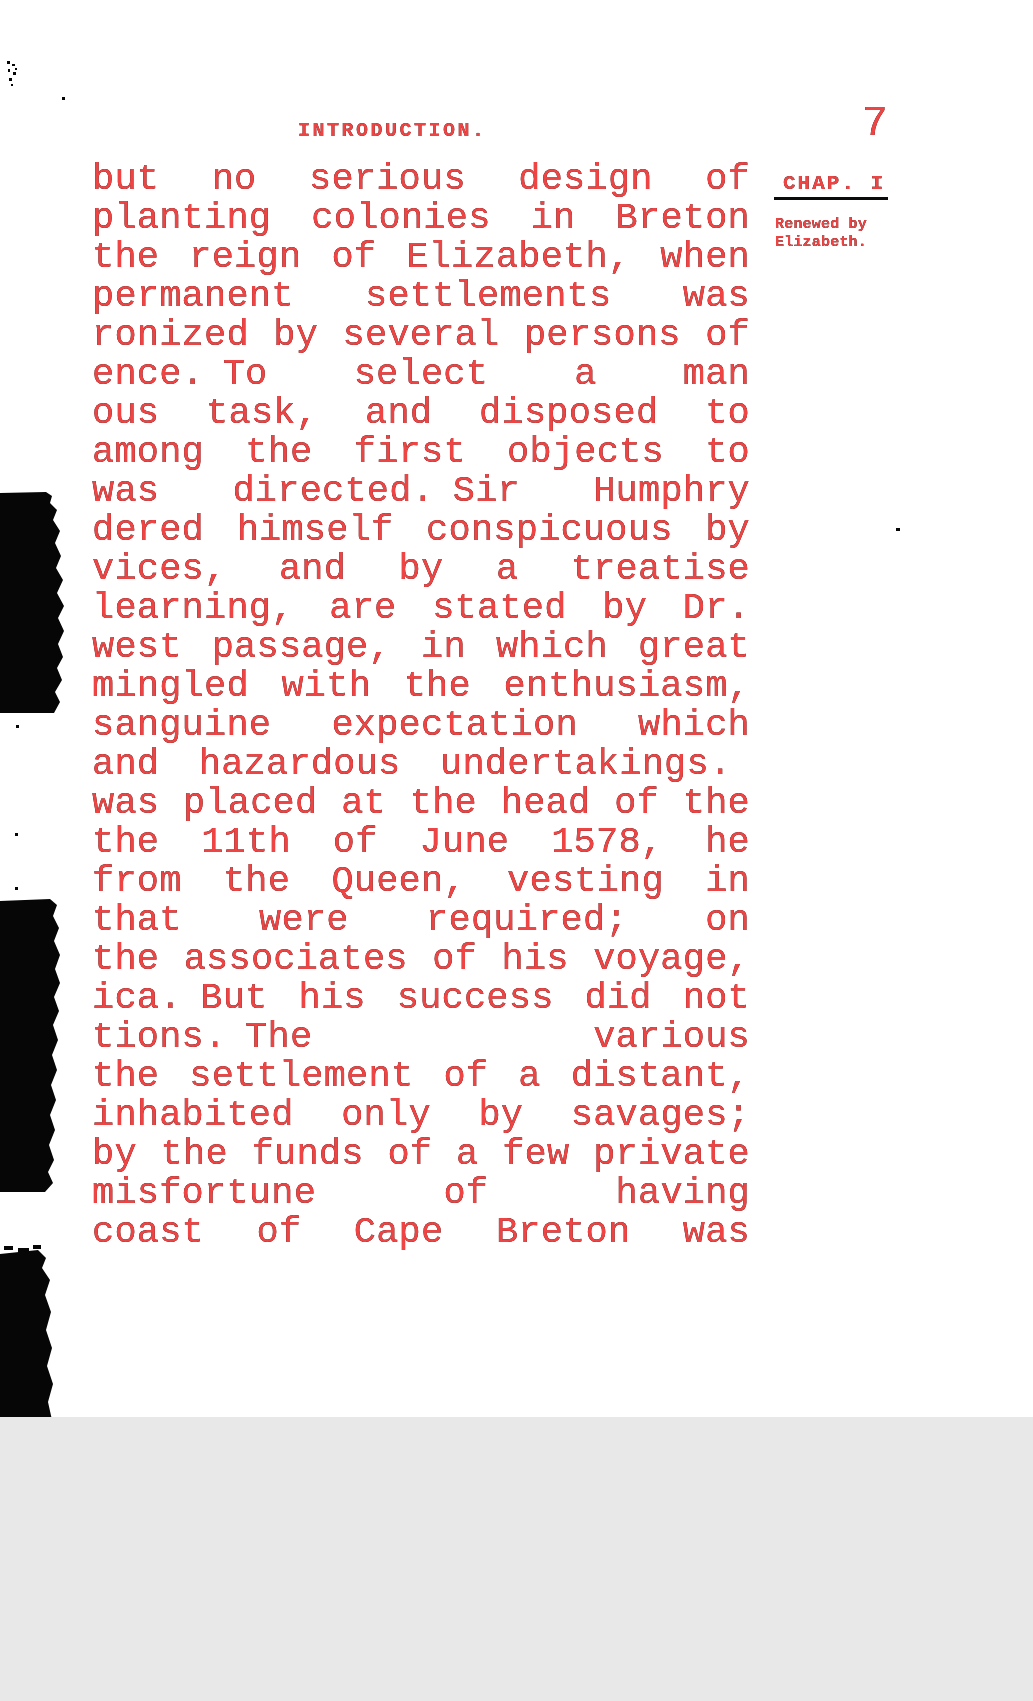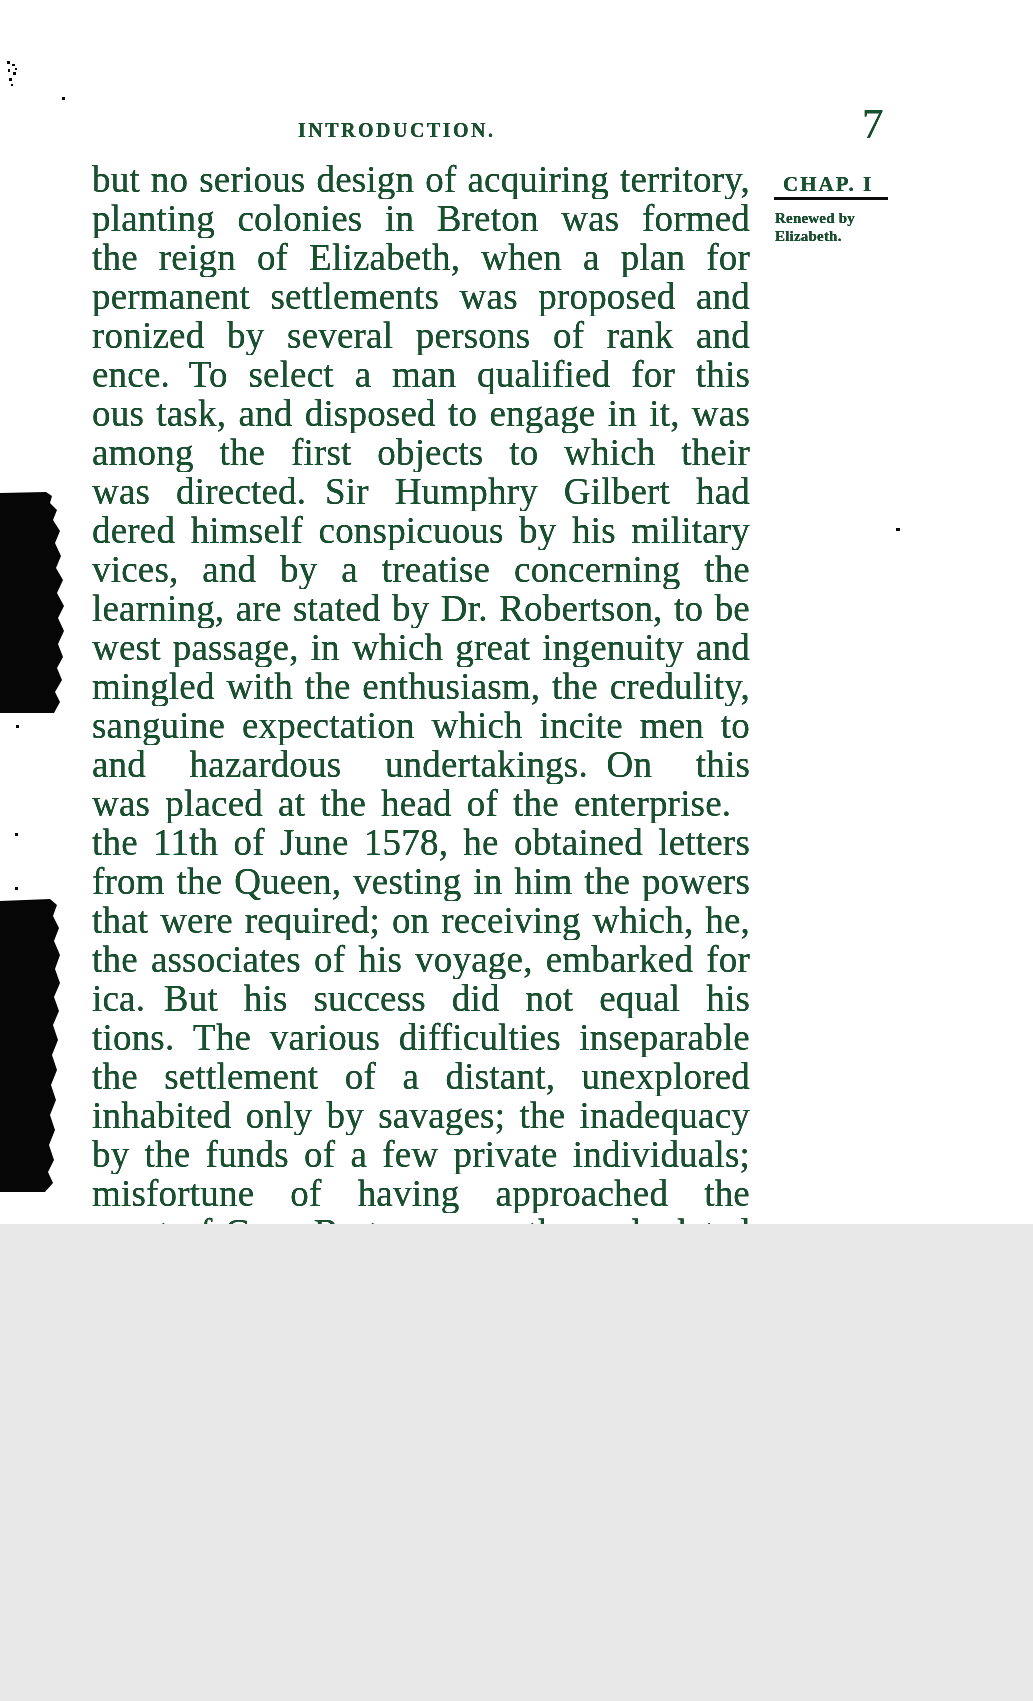--- a/index.html
+++ b/index.html
@@ -1,22 +1,22 @@
 <!DOCTYPE html>
 <html><head>
 <meta charset="utf-8">
 <style>
   html,body{margin:0;padding:0;background:#e8e8e8;}
   .page{
     position:relative;
-    width:1033px;height:1224px;
+    width:1033px;height:1417px;
     background:#ffffff;
     overflow:hidden;
-    font-family:Liberation Serif, serif;
-    color:#14532d;
+    font-family:Liberation Mono, monospace;
+    color:#ef4444;
   }
   .running-head{
     position:absolute;left:298px;top:119px;
     font-size:20px;letter-spacing:2.5px;
     font-weight:bold;
     text-shadow:0 0 0.3px #000;
     white-space:nowrap;
   }
   .page-number{
     position:absolute;left:862px;top:101px;
@@ -28,21 +28,21 @@
     font-size:21px;letter-spacing:2px;
     font-weight:bold;
     text-shadow:0 0 0.2px #000;
     white-space:nowrap;
   }
   .sidenote-rule{
     position:absolute;left:774px;top:197px;
     width:114px;height:3px;background:#0b0b0b;
   }
   .sidenote-note{
-    position:absolute;left:775px;top:209px;
+    position:absolute;left:775px;top:216px;
     font-size:15px;line-height:18px;
     font-weight:bold;
     letter-spacing:0.2px;
     text-shadow:0 0 0.2px #000;
     white-space:nowrap;
   }
   .text-column{
     position:absolute;left:92px;top:160px;
     width:658px;
   }

